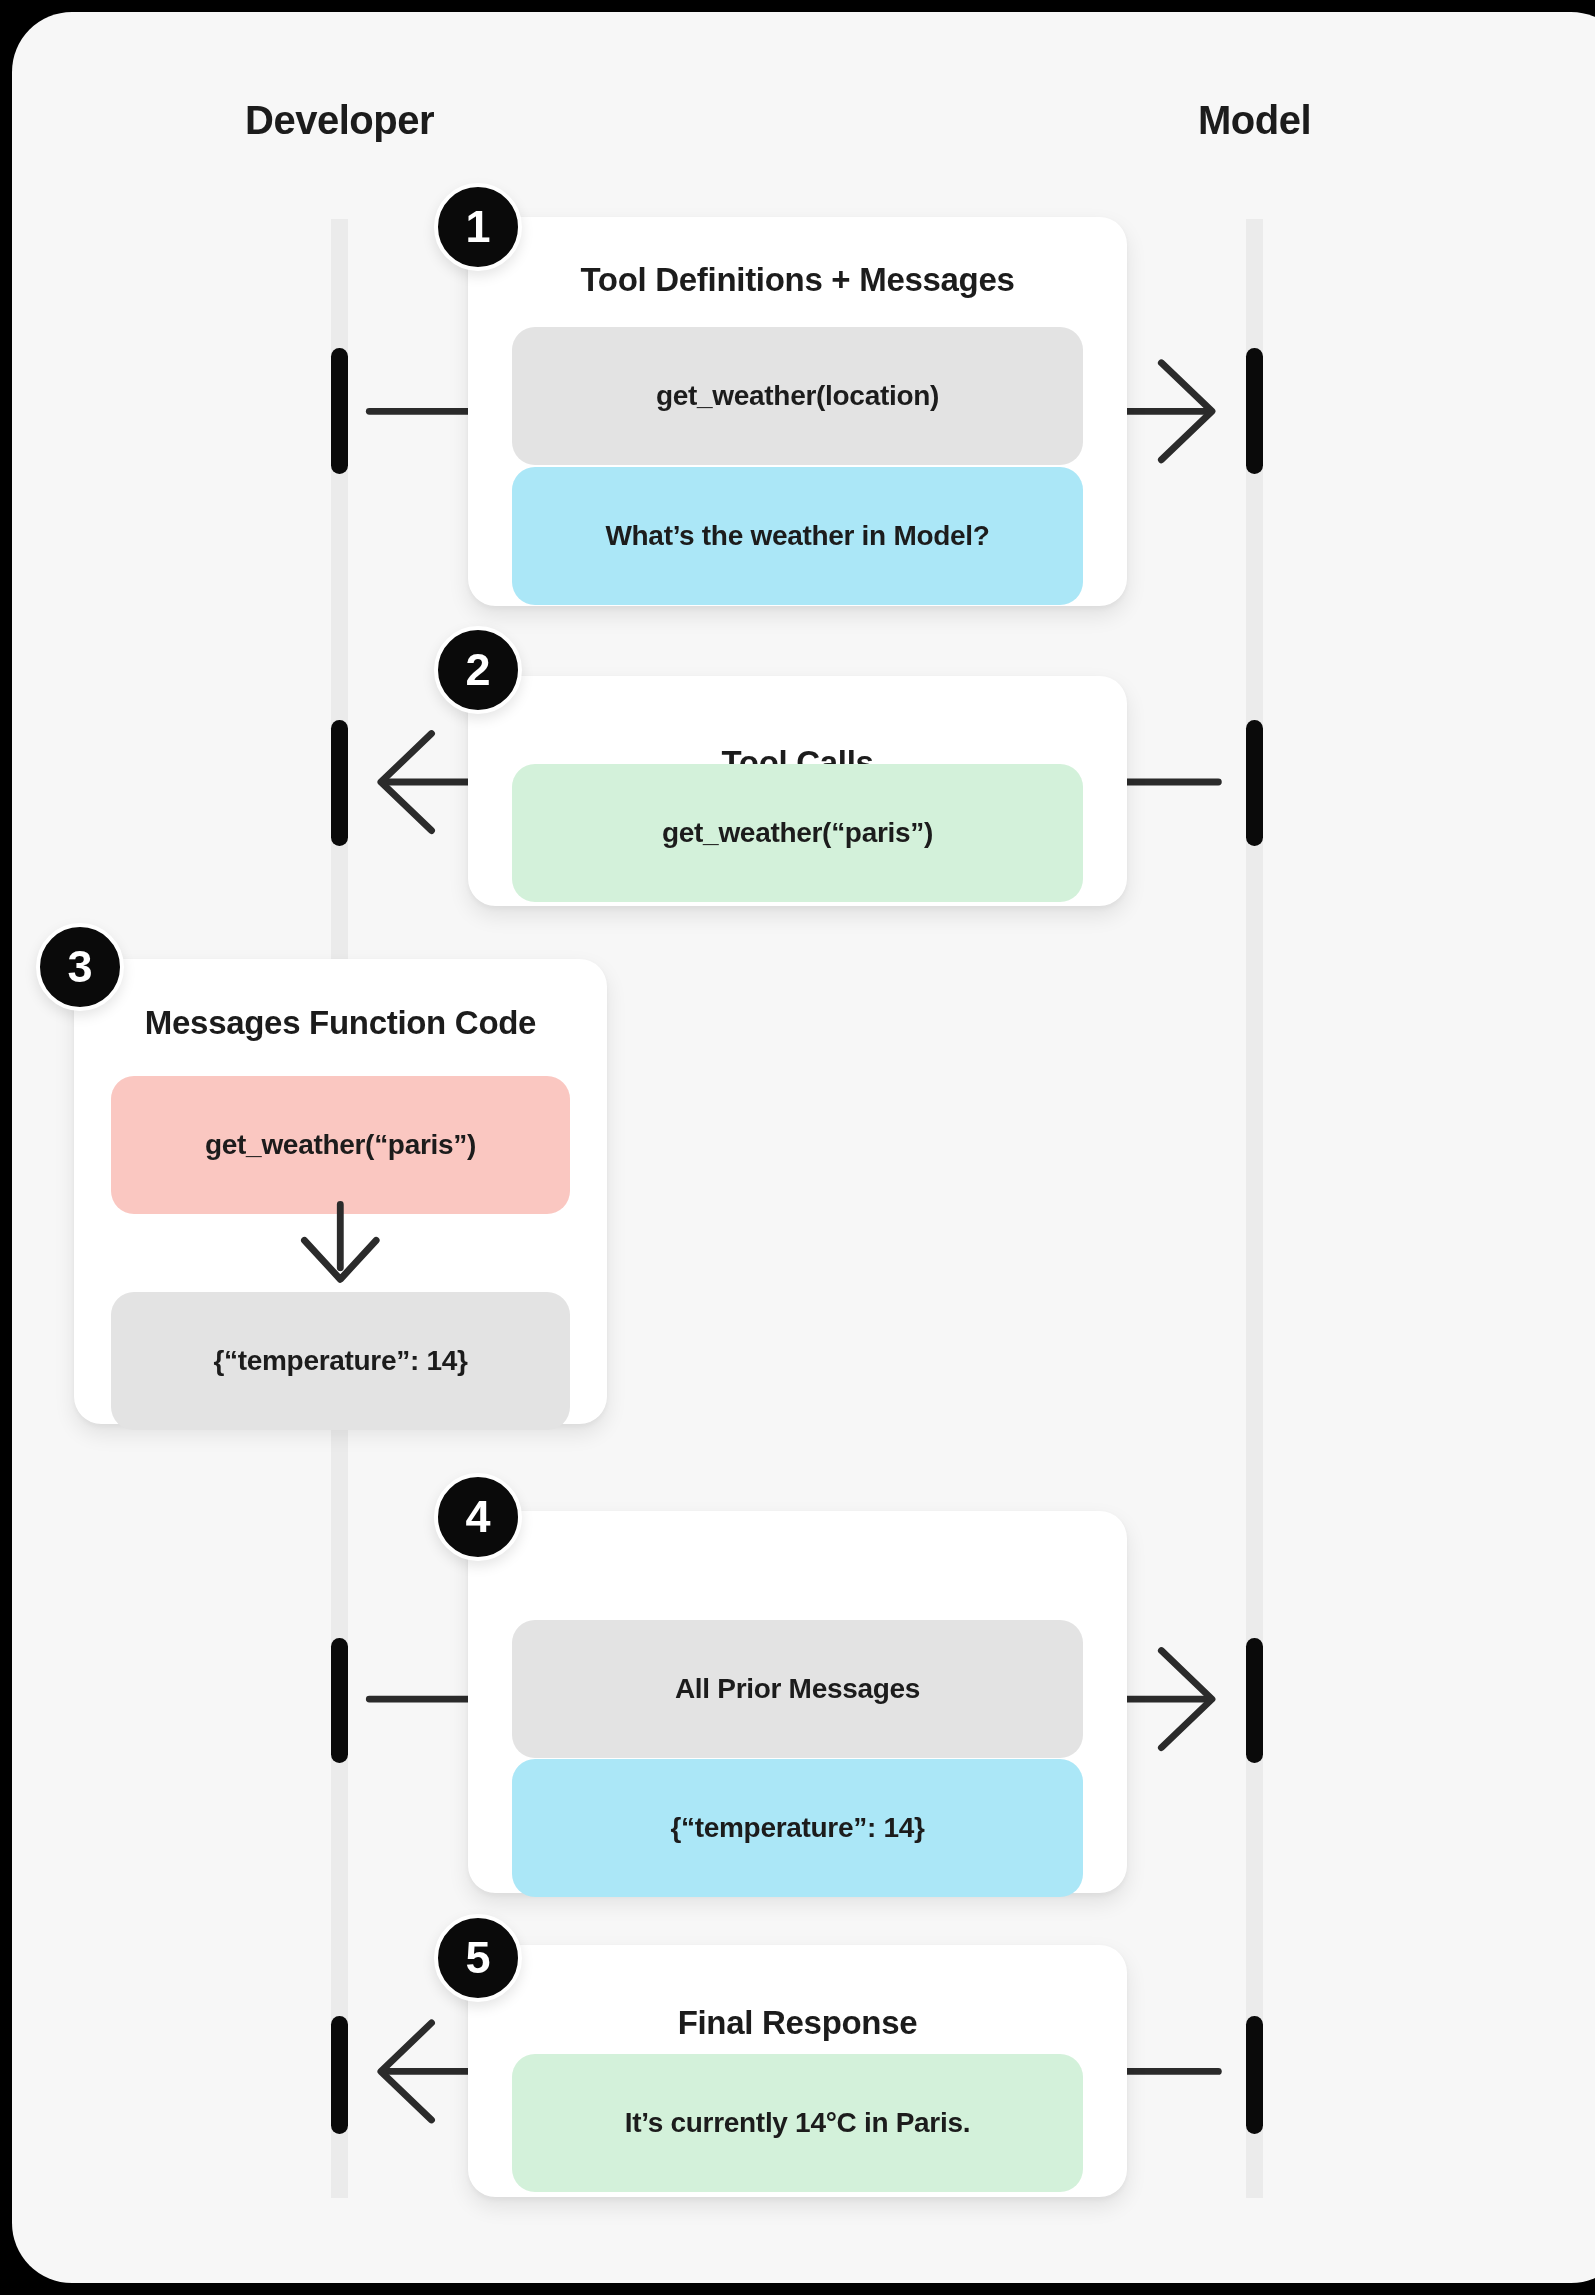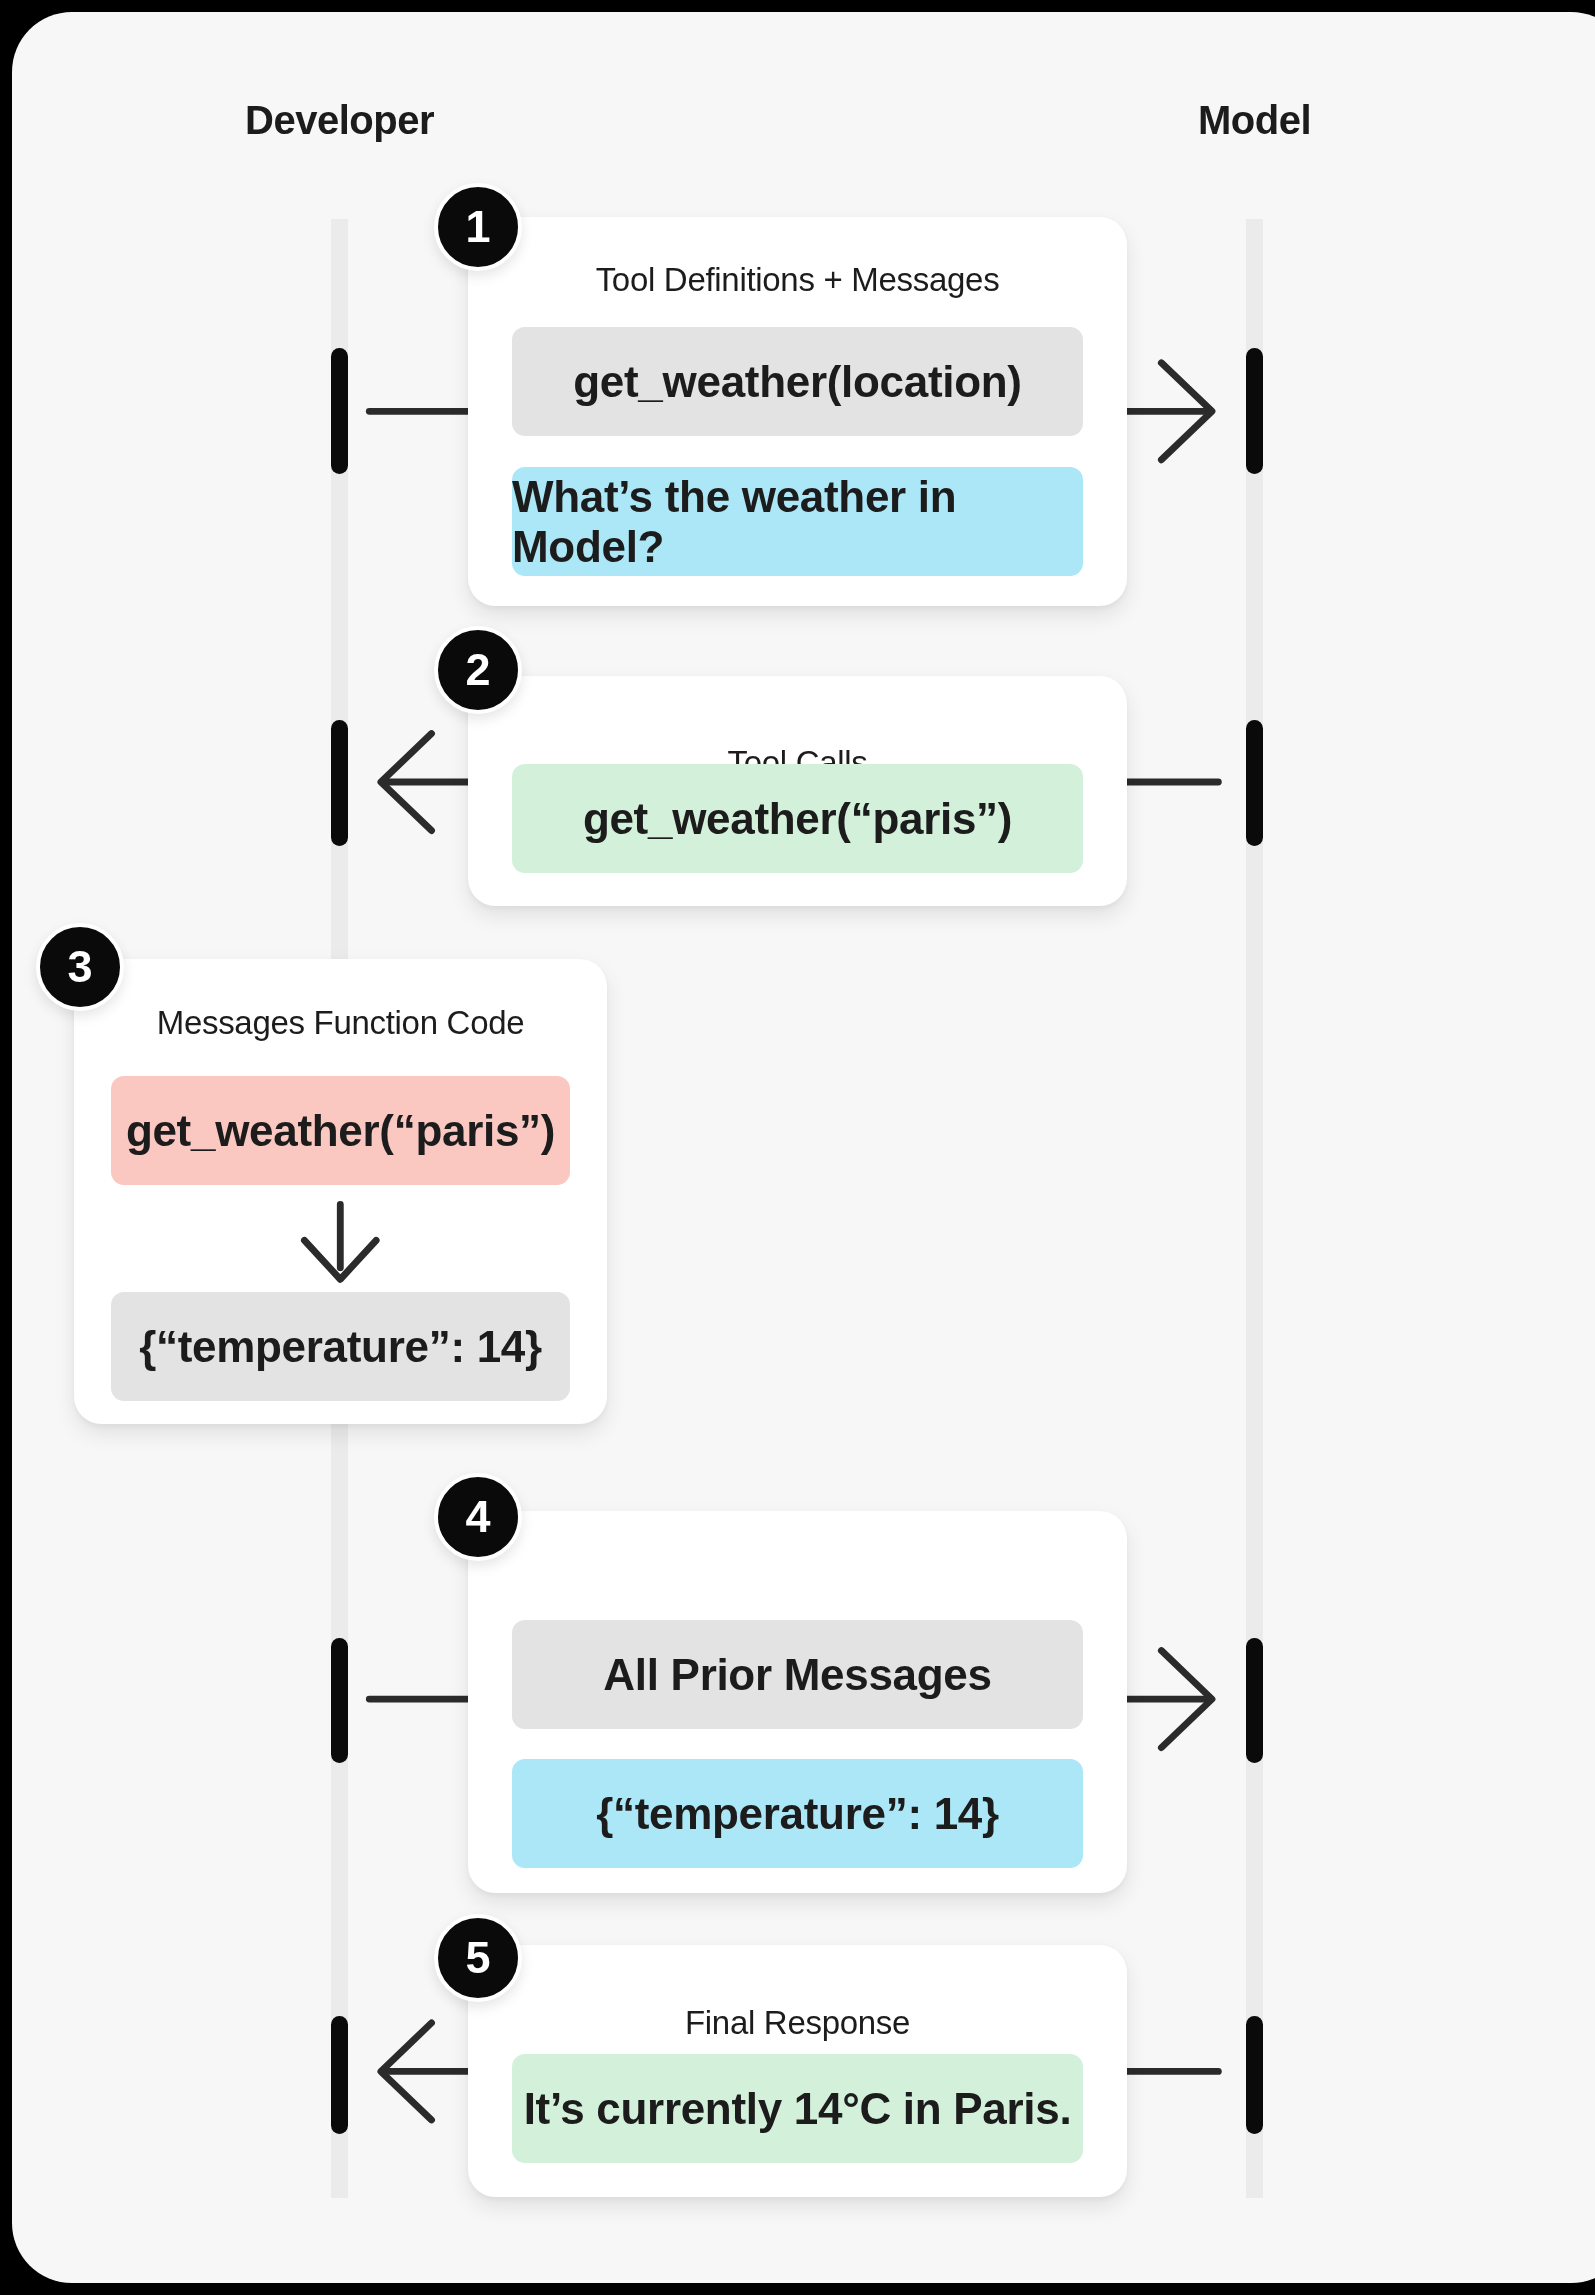--- a/index.html
+++ b/index.html
@@ -84,39 +84,39 @@
   .card3 { left: 74px; top: 959px; width: 533px; height: 465px; }
   .card4 { left: 468px; top: 1511px; width: 659px; height: 382px; }
   .card5 { left: 468px; top: 1945px; width: 659px; height: 252px; }
 
   .card-title {
     position: absolute;
     left: 21px; right: 21px;
     text-align: center;
     font-size: 33px;
     line-height: 33px;
-    font-weight: 400;
+    font-weight: 700;
     letter-spacing: -0.3px;
     color: var(--text-strong, #1c1c1c);
   }
   .card1 .card-title { top: 46px; }
   .card2 .card-title { top: 28px; margin-top: 42px; }
   .card3 .card-title { top: 47px; }
   .card4 .card-title { top: 35px; }
   .card5 .card-title { top: 37px; margin-top: 24px; }
 
   .pill {
     position: absolute;
     left: 44px; right: 44px;
-    height: 109px;
-    border-radius: 13px;
+    height: 138px;
+    border-radius: 23px;
     display: flex;
     align-items: center;
     justify-content: center;
-    font-size: 44px;
+    font-size: 28px;
     font-weight: 600;
     letter-spacing: -0.3px;
     color: var(--text-strong, #242424);
   }
   .card3 .pill { left: 37px; right: 37px; }
   .pill.gray  { background: var(--pill-gray,  #e3e3e3); }
   .pill.blue  { background: var(--pill-blue,  #abe7f7); }
   .pill.green { background: var(--pill-green, #d3f1da); }
   .pill.pink  { background: var(--pill-pink,  #fac7c1); }
 

